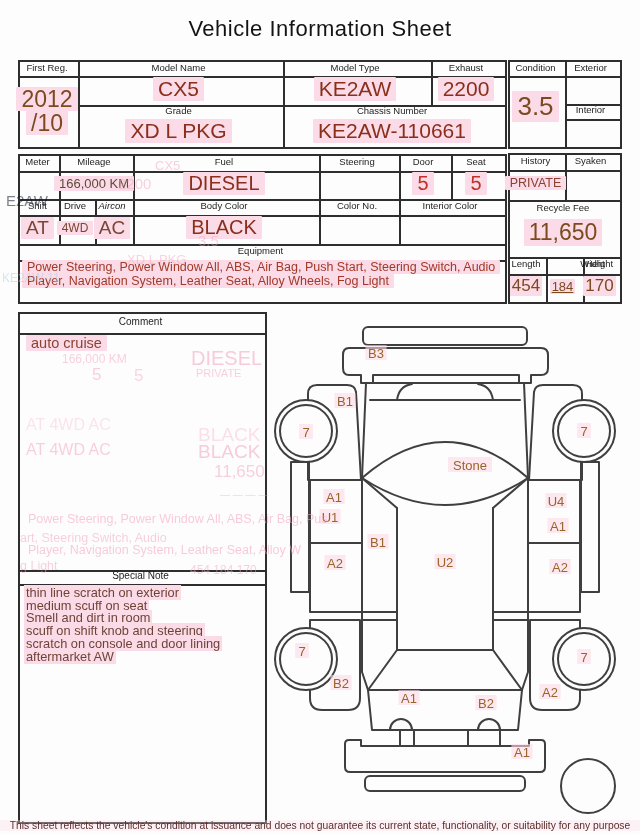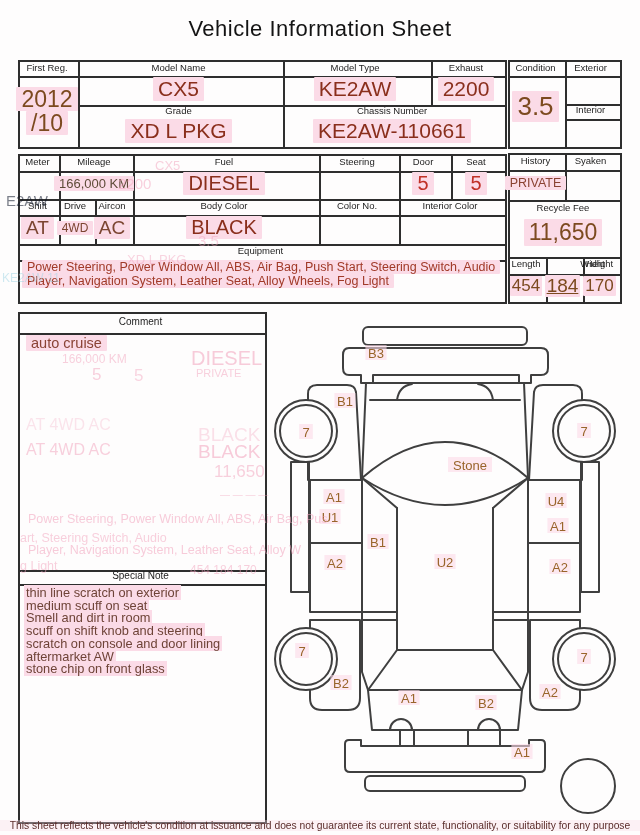--- a/index.html
+++ b/index.html
@@ -106,21 +106,21 @@
     <span class="hl">DIESEL</span>
   </div>
 <div class="cell red5" style="left:397px;top:169px;width:52px;height:28px;font-size:20px;">
     <span class="hl">5</span>
   </div>
 <div class="cell red5" style="left:449px;top:169px;width:54px;height:28px;font-size:20px;">
     <span class="hl">5</span>
   </div>
 <div class="cell hdr" style="left:18px;top:197px;width:39px;height:16px;">Shift</div>
 <div class="cell hdr" style="left:57px;top:197px;width:36px;height:16px;">Drive</div>
-<div class="cell hdr" style="left:93px;top:197px;width:38px;height:16px;">Aircon</div>
+<div class="cell hdr" style="left:93px;top:197px;width:38px;height:16px;font-style:italic;">Aircon</div>
 <div class="cell hdr" style="left:131px;top:197px;width:186px;height:16px;">Body Color</div>
 <div class="cell hdr" style="left:317px;top:197px;width:80px;height:16px;">Color No.</div>
 <div class="cell hdr" style="left:397px;top:197px;width:106px;height:16px;">Interior Color</div>
 <div class="cell shift" style="left:18px;top:213px;width:39px;height:29px;font-size:19px;">
     <span class="hl">AT</span>
   </div>
 <div class="cell shift" style="left:57px;top:213px;width:36px;height:29px;font-size:12px;">
     <span class="hl">4WD</span>
   </div>
 <div class="cell shift" style="left:93px;top:213px;width:38px;height:29px;font-size:19px;">
@@ -150,21 +150,21 @@
 <div class="cell hdr" style="left:508px;top:200px;width:110px;height:14px;">Recycle Fee</div>
 <div class="cell brown" style="left:508px;top:216px;width:110px;height:32px;font-size:23px;">
     <span class="hl">11,650</span>
   </div>
 <div class="cell hdr" style="left:508px;top:255px;width:36px;height:17px;">Length</div>
 <div class="cell hdr" style="left:544px;top:255px;width:37px;height:17px;margin-left:30px;">Widht</div>
 <div class="cell hdr" style="left:581px;top:255px;width:37px;height:17px;">Height</div>
 <div class="cell brown" style="left:508px;top:272px;width:36px;height:28px;font-size:17px;">
     <span class="hl" style="padding:0 2px;">454</span>
   </div>
-<div class="cell brown" style="left:544px;top:272px;width:37px;height:28px;font-size:19px;text-decoration:underline;">
+<div class="cell brown" style="left:544px;top:272px;width:37px;height:28px;font-size:13px;text-decoration:underline;">
     <span class="hl" style="padding:0 2px;">184</span>
   </div>
 <div class="cell brown" style="left:581px;top:272px;width:37px;height:28px;font-size:17px;">
     <span class="hl" style="padding:0 2px;">170</span>
   </div>
 
 <div class="box" style="left:18px;top:312px;width:245px;height:508px;">
   <div class="ln" style="left:0;top:19px;width:245px;height:1.5px;"></div>
   <div class="ln" style="left:0;top:256px;width:245px;height:1.5px;"></div>
   <div class="ln" style="left:0;top:270px;width:245px;height:1.5px;"></div>
@@ -172,21 +172,20 @@
 <div class="cell hdr" style="left:18px;top:312px;width:245px;height:19px;font-size:10px;">Comment</div>
 <div class="comment-val" style="left:26px;top:335px;"><span class="hl">auto cruise</span></div>
 <div class="cell hdr" style="left:18px;top:568px;width:245px;height:14px;font-size:10px;">Special Note</div>
 <div class="abs" style="left:24px;top:587px;width:237px;">
     <div class="note-item"><span>thin line scratch on exterior</span></div>
     <div class="note-item"><span>medium scuff on seat</span></div>
     <div class="note-item"><span>Smell and dirt in room</span></div>
     <div class="note-item"><span>scuff on shift knob and steering</span></div>
     <div class="note-item"><span>scratch on console and door lining</span></div>
     <div class="note-item"><span>aftermarket AW</span></div>
-    <div class="note-item"><span>stone chip on front glass</span></div>
   </div>
 
 <svg class="abs" style="left:270px;top:310px;" width="370" height="525" viewBox="270 310 370 525">
   <g id="car-shapes" fill="none" stroke="#3f3f3f" stroke-width="2" stroke-linejoin="round" stroke-linecap="round">
 
     <rect x="363" y="327" width="164" height="18" rx="5"></rect>
     <path d="M349,348 H541 Q548,348 548,355 V368 Q548,375 541,375 H531 V383 H519 V375 H373 V383 H361 V375 H349 Q343,375 343,368 V355 Q343,348 349,348 Z"></path>
 
     <path d="M366,383 L362,478 Q445,406 528,478 L524,383 Z"></path>
     <path d="M370,400 H520"></path>

